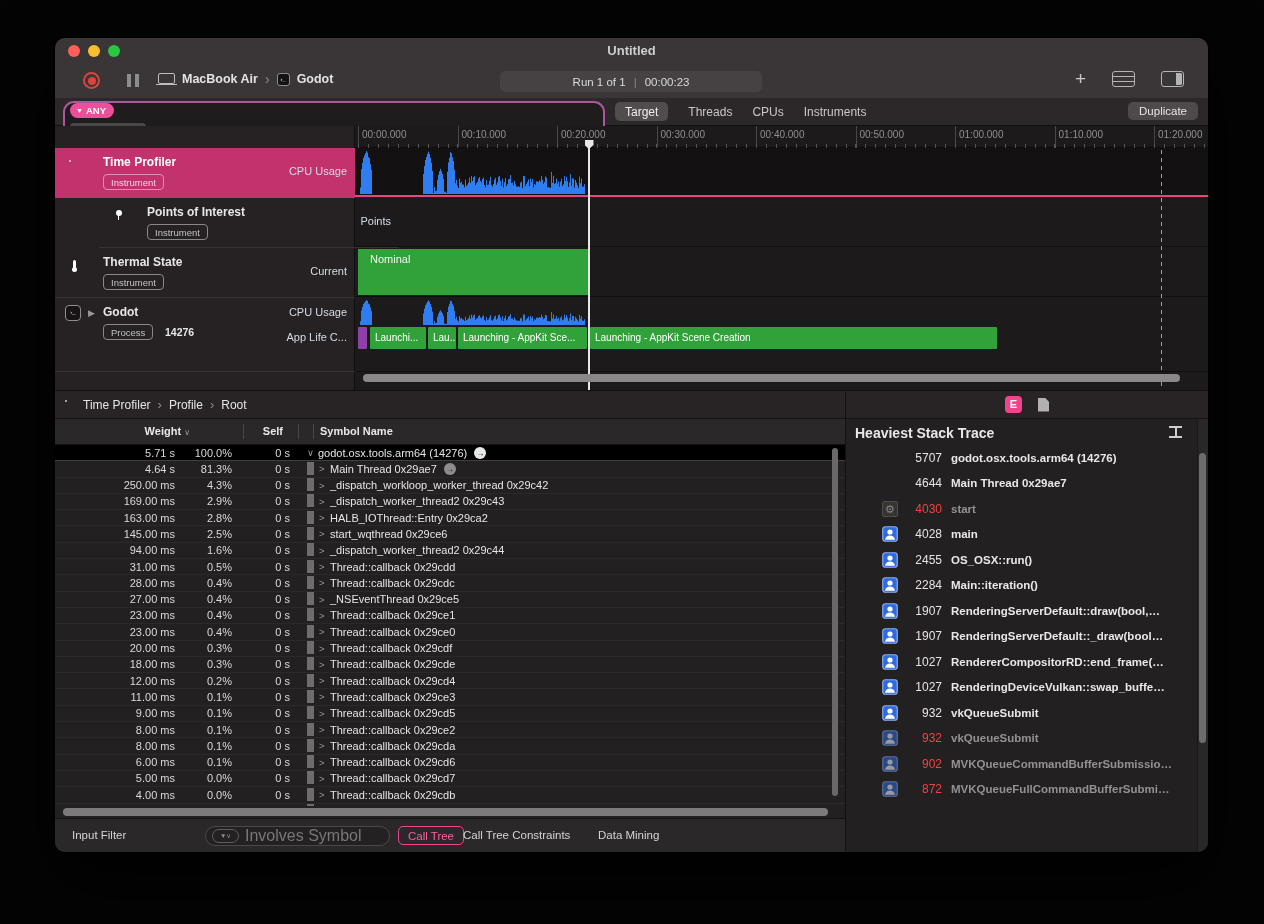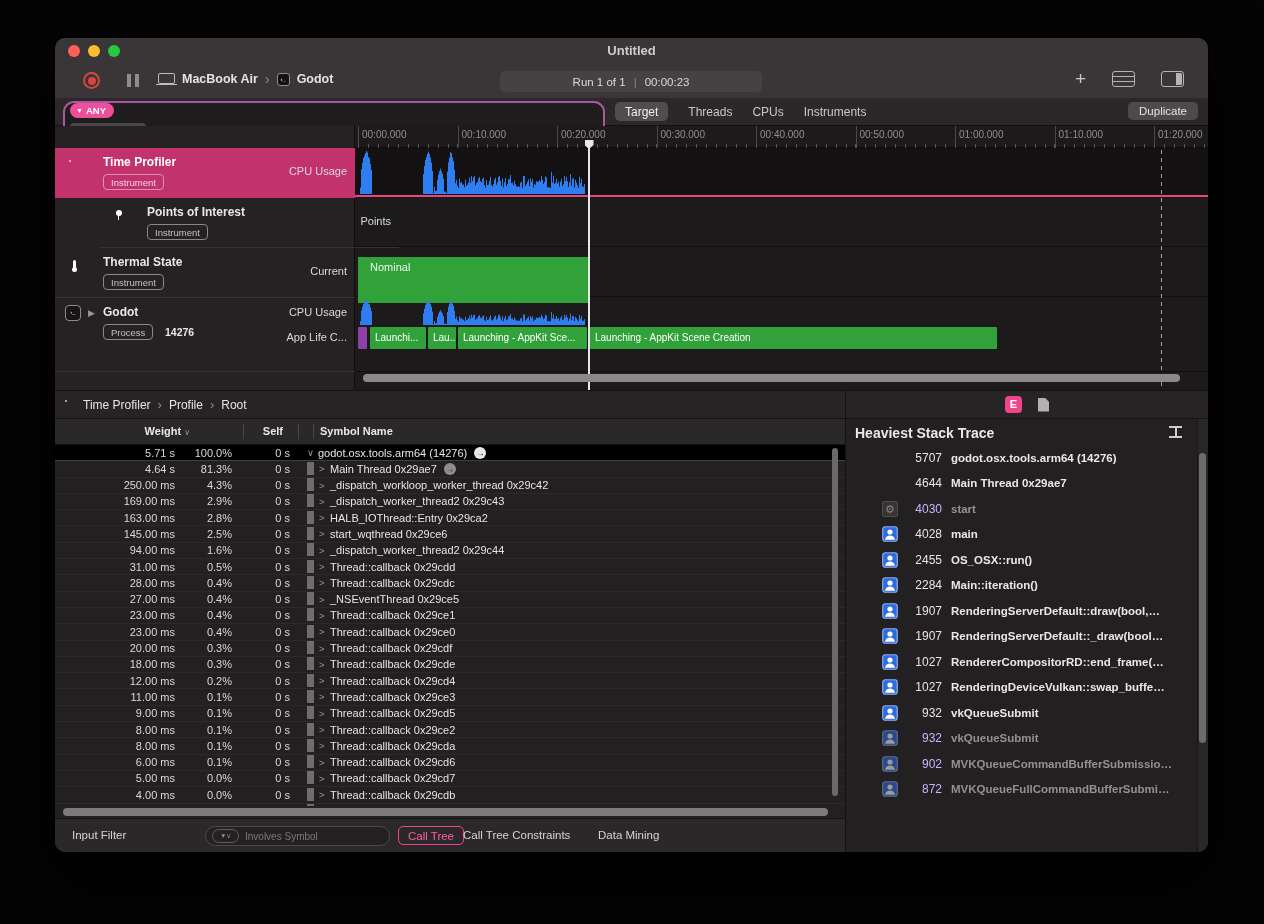--- a/index.html
+++ b/index.html
@@ -121,21 +121,21 @@
   .ct-row.badge-white .arrow-badge { display:inline-block; background:#e9e7e8; }
   .ct-row.badge-gray .arrow-badge { display:inline-block; background:#8f8c8d; }
   .sym-scroll { position:absolute; right:7px; top:3px; width:6px; height:348px; background:#6b6869; border-radius:3px; z-index:3; }
   .ct-hscroll { height:12px; background:#232021; position:relative; }
   .ct-hscroll .thumb { position:absolute; left:8px; top:2px; width:765px; height:8px; background:#7d7a7b; border-radius:4px; }
 
   .bottombar { height:34px; background:#2b2829; border-top:1px solid #151213; position:relative; font-size:11.5px; color:#d5d3d4; }
   .bb-label { position:absolute; left:17px; top:10px; }
   .bb-input { position:absolute; left:150px; top:7px; width:185px; height:20px; border:1px solid #4c4849; border-radius:10px; background:#242122; display:flex; align-items:center; gap:6px; padding:0 6px; }
   .bb-funnel { width:27px; height:14px; border:1px solid #5f5c5d; border-radius:7px; color:#8f8c8d; font-size:6.5px; text-align:center; line-height:12px; }
-  .bb-ph { color:#7a7778; font-size:10px; }
+  .bb-ph { color:#7a7778; font-size:16px; }
   .calltree-btn { position:absolute; left:343px; top:7px; border:1px solid #f0458c; border-radius:5px; color:#ff5f9f; padding:2.5px 9px; font-size:11.5px; }
   .bb-item1 { position:absolute; left:408px; top:10px; } .bb-item2 { position:absolute; left:543px; top:10px; }
 
   
   .right-pane { width:363px; background:#232021; border-left:1px solid #141112; display:flex; flex-direction:column; position:relative; }
   .rp-top { height:28px; background:#282425; border-bottom:1px solid #161314; display:flex; align-items:center; justify-content:center; gap:16px; }
   .e-badge { width:17px; height:17px; background:#f0458c; border-radius:4px; color:#fff; font-size:11px; font-weight:bold; text-align:center; line-height:17px; }
   .doc-icon { width:11px; height:14px; background:#b2b0b1; clip-path:polygon(0 0,62% 0,100% 30%,100% 100%,0 100%); }
   .rp-title { position:relative; height:26px; }
   .rp-title .txt { position:absolute; left:9px; top:6px; font-size:14px; font-weight:bold; color:#e9e7e8; }
@@ -143,21 +143,21 @@
   .stack-icon::before { content:""; position:absolute; left:5.5px; top:0; bottom:0; width:2px; background:#cfcdce; }
   .st-list { flex:1; overflow:hidden; }
   .st-row { height:25.5px; display:flex; align-items:center; }
   .st-icon { width:16px; height:16px; margin-left:36px; flex:none; visibility:hidden; position:relative; }
   .st-row.icon-person .st-icon, .st-row.icon-gear .st-icon { visibility:visible; }
   .st-icon svg { display:none; } .st-icon .gear { display:none; }
   .st-row.icon-person .st-icon svg { display:block; }
   .st-row.icon-gear .st-icon .gear { display:block; width:16px; height:16px; background:#47433f; border:1px solid #767372; border-radius:2px; color:#d5d3d4; font-size:11px; line-height:14px; text-align:center; }
   .st-count { width:42px; margin-left:2px; text-align:right; font-size:12px; color:#e6e4e5; flex:none; }
   .st-sym { margin-left:9px; font-size:11.5px; font-weight:bold; color:#e9e7e8; white-space:nowrap; overflow:hidden; }
-  .st-row.dim .st-count { color:#c4b5fd; }
+  .st-row.dim .st-count { color:#ef4444; }
   .st-row.dim .st-sym { color:#949192; font-weight:bold; }
   .st-row.dim .st-icon { opacity:.55; }
   .rp-scroll-track { position:absolute; right:0; top:28px; bottom:0; width:11px; background:#2a2728; border-left:1px solid #1a1718; }
   .rp-scroll-thumb { position:absolute; right:2px; top:34px; width:7px; height:290px; background:#6e6b6c; border-radius:4px; }
 </style>
 </head>
 <body>
 
 <div class="screen">
   <div class="window">
@@ -235,21 +235,21 @@
         <div class="minor-ticks" style="top:18px;"></div>
 
         <div class="g-row sel" style="top:22px; height:49px;">
           <svg class="cpu" style="left:3px; top:3px;" width="232" height="44">
             <path id="cpu-tp" stroke="#2e7ef2" stroke-width="1" fill="none" d="M2.5 43 V36.5 M3.5 43 V18.2 M4.5 43 V11.9 M5.5 43 V6.9 M6.5 43 V4.5 M7.5 43 V2.1 M8.5 43 V0.0 M9.5 43 V1.5 M10.5 43 V6.0 M11.5 43 V7.2 M12.5 43 V13.0 M13.5 43 V19.0 M65.5 43 V23.0 M66.5 43 V15.0 M67.5 43 V9.0 M68.5 43 V5.9 M69.5 43 V2.7 M70.5 43 V0.6 M71.5 43 V3.0 M72.5 43 V6.8 M73.5 43 V11.7 M74.5 43 V19.9 M75.5 43 V42.0 M76.5 43 V36.0 M77.5 43 V40.1 M78.5 43 V39.6 M79.5 43 V28.8 M80.5 43 V23.7 M81.5 43 V20.2 M82.5 43 V17.8 M83.5 43 V20.1 M84.5 43 V22.9 M85.5 43 V27.8 M86.5 43 V40.6 M87.5 43 V40.6 M88.5 43 V42.0 M89.5 43 V20.7 M90.5 43 V11.4 M91.5 43 V6.8 M92.5 43 V1.2 M93.5 43 V2.2 M94.5 43 V6.3 M95.5 43 V10.1 M96.5 43 V18.8 M97.5 43 V32.2 M98.5 43 V28.8 M99.5 43 V34.7 M100.5 43 V37.0 M101.5 43 V27.6 M102.5 43 V31.8 M103.5 43 V30.8 M104.5 43 V33.5 M105.5 43 V33.6 M106.5 43 V36.3 M107.5 43 V28.7 M108.5 43 V34.9 M109.5 43 V33.5 M110.5 43 V31.5 M111.5 43 V26.6 M112.5 43 V31.9 M113.5 43 V25.1 M114.5 43 V30.0 M115.5 43 V26.2 M116.5 43 V25.2 M117.5 43 V34.2 M118.5 43 V32.2 M119.5 43 V30.9 M120.5 43 V27.6 M121.5 43 V26.0 M122.5 43 V29.9 M123.5 43 V31.4 M124.5 43 V28.0 M125.5 43 V26.5 M126.5 43 V34.0 M127.5 43 V36.4 M128.5 43 V29.0 M129.5 43 V34.1 M130.5 43 V33.5 M131.5 43 V29.7 M132.5 43 V25.9 M133.5 43 V34.0 M134.5 43 V35.5 M135.5 43 V33.0 M136.5 43 V28.6 M137.5 43 V26.8 M138.5 43 V33.7 M139.5 43 V31.3 M140.5 43 V25.8 M141.5 43 V25.1 M142.5 43 V29.9 M143.5 43 V35.0 M144.5 43 V27.7 M145.5 43 V36.4 M146.5 43 V31.3 M147.5 43 V27.0 M148.5 43 V35.1 M149.5 43 V33.1 M150.5 43 V28.3 M151.5 43 V27.8 M152.5 43 V24.0 M153.5 43 V32.1 M154.5 43 V31.6 M155.5 43 V34.3 M156.5 43 V29.8 M157.5 43 V33.2 M158.5 43 V35.5 M159.5 43 V35.7 M160.5 43 V35.3 M161.5 43 V35.9 M162.5 43 V31.7 M163.5 43 V30.6 M164.5 43 V37.0 M165.5 43 V25.0 M166.5 43 V25.1 M167.5 43 V35.1 M168.5 43 V33.1 M169.5 43 V30.8 M170.5 43 V28.4 M171.5 43 V35.1 M172.5 43 V27.4 M173.5 43 V31.0 M174.5 43 V28.2 M175.5 43 V36.3 M176.5 43 V33.1 M177.5 43 V33.8 M178.5 43 V30.3 M179.5 43 V30.5 M180.5 43 V30.9 M181.5 43 V29.2 M182.5 43 V30.6 M183.5 43 V25.1 M184.5 43 V28.7 M185.5 43 V33.0 M186.5 43 V31.0 M187.5 43 V25.4 M188.5 43 V26.6 M189.5 43 V36.5 M190.5 43 V36.0 M191.5 43 V36.6 M192.5 43 V36.8 M193.5 43 V20.8 M194.5 43 V31.7 M195.5 43 V24.7 M196.5 43 V32.9 M197.5 43 V31.9 M198.5 43 V27.6 M199.5 43 V32.6 M200.5 43 V30.5 M201.5 43 V35.4 M202.5 43 V30.6 M203.5 43 V27.7 M204.5 43 V34.9 M205.5 43 V33.3 M206.5 43 V25.1 M207.5 43 V30.0 M208.5 43 V25.8 M209.5 43 V30.2 M210.5 43 V35.9 M211.5 43 V31.3 M212.5 43 V23.1 M213.5 43 V34.7 M214.5 43 V27.5 M215.5 43 V27.5 M216.5 43 V36.5 M217.5 43 V28.9 M218.5 43 V31.6 M219.5 43 V34.2 M220.5 43 V36.8 M221.5 43 V25.7 M222.5 43 V32.2 M223.5 43 V27.7 M224.5 43 V35.6 M225.5 43 V35.6 M226.5 43 V33.2 "></path>
           </svg>
         </div>
         <div class="pink-line"></div>
         <div class="g-row" style="top:72px; height:49px;"></div>
         <div class="g-row" style="top:122px; height:49px;">
-          <div class="nominal-bar" style="top:9px;padding-left:12px;">Nominal</div>
+          <div class="nominal-bar" style="top:1px;padding-left:12px;">Nominal</div>
         </div>
         <div class="g-row" style="top:172px; height:74px;">
           <svg class="cpu" style="left:3px; top:2px;" width="232" height="26">
             <path id="cpu-godot" stroke="#2e7ef2" stroke-width="1" fill="none" d="M2.5 25 V21.2 M3.5 25 V10.6 M4.5 25 V6.9 M5.5 25 V4.0 M6.5 25 V2.6 M7.5 25 V1.2 M8.5 25 V0.0 M9.5 25 V0.9 M10.5 25 V3.5 M11.5 25 V4.2 M12.5 25 V7.5 M13.5 25 V11.1 M65.5 25 V13.4 M66.5 25 V8.7 M67.5 25 V5.2 M68.5 25 V3.4 M69.5 25 V1.6 M70.5 25 V0.3 M71.5 25 V1.7 M72.5 25 V4.0 M73.5 25 V6.8 M74.5 25 V11.6 M75.5 25 V24.0 M76.5 25 V21.0 M77.5 25 V23.3 M78.5 25 V23.0 M79.5 25 V16.8 M80.5 25 V13.8 M81.5 25 V11.7 M82.5 25 V10.3 M83.5 25 V11.7 M84.5 25 V13.3 M85.5 25 V16.2 M86.5 25 V23.6 M87.5 25 V23.6 M88.5 25 V24.0 M89.5 25 V12.0 M90.5 25 V6.6 M91.5 25 V3.9 M92.5 25 V0.7 M93.5 25 V1.3 M94.5 25 V3.7 M95.5 25 V5.9 M96.5 25 V10.9 M97.5 25 V18.7 M98.5 25 V16.7 M99.5 25 V20.2 M100.5 25 V21.5 M101.5 25 V16.1 M102.5 25 V18.5 M103.5 25 V17.9 M104.5 25 V19.5 M105.5 25 V19.5 M106.5 25 V21.1 M107.5 25 V16.7 M108.5 25 V20.3 M109.5 25 V19.5 M110.5 25 V18.3 M111.5 25 V15.5 M112.5 25 V18.6 M113.5 25 V14.6 M114.5 25 V17.5 M115.5 25 V15.2 M116.5 25 V14.7 M117.5 25 V19.9 M118.5 25 V18.7 M119.5 25 V18.0 M120.5 25 V16.0 M121.5 25 V15.1 M122.5 25 V17.4 M123.5 25 V18.3 M124.5 25 V16.3 M125.5 25 V15.4 M126.5 25 V19.8 M127.5 25 V21.2 M128.5 25 V16.9 M129.5 25 V19.9 M130.5 25 V19.5 M131.5 25 V17.3 M132.5 25 V15.1 M133.5 25 V19.8 M134.5 25 V20.7 M135.5 25 V19.2 M136.5 25 V16.6 M137.5 25 V15.6 M138.5 25 V19.6 M139.5 25 V18.2 M140.5 25 V15.0 M141.5 25 V14.6 M142.5 25 V17.4 M143.5 25 V20.4 M144.5 25 V16.1 M145.5 25 V21.1 M146.5 25 V18.2 M147.5 25 V15.7 M148.5 25 V20.4 M149.5 25 V19.2 M150.5 25 V16.5 M151.5 25 V16.2 M152.5 25 V14.0 M153.5 25 V18.7 M154.5 25 V18.4 M155.5 25 V20.0 M156.5 25 V17.3 M157.5 25 V19.3 M158.5 25 V20.6 M159.5 25 V20.7 M160.5 25 V20.5 M161.5 25 V20.9 M162.5 25 V18.4 M163.5 25 V17.8 M164.5 25 V21.5 M165.5 25 V14.5 M166.5 25 V14.6 M167.5 25 V20.4 M168.5 25 V19.2 M169.5 25 V17.9 M170.5 25 V16.5 M171.5 25 V20.4 M172.5 25 V15.9 M173.5 25 V18.0 M174.5 25 V16.4 M175.5 25 V21.1 M176.5 25 V19.3 M177.5 25 V19.7 M178.5 25 V17.6 M179.5 25 V17.7 M180.5 25 V17.9 M181.5 25 V17.0 M182.5 25 V17.8 M183.5 25 V14.6 M184.5 25 V16.7 M185.5 25 V19.2 M186.5 25 V18.0 M187.5 25 V14.8 M188.5 25 V15.4 M189.5 25 V21.2 M190.5 25 V20.9 M191.5 25 V21.3 M192.5 25 V21.4 M193.5 25 V12.1 M194.5 25 V18.4 M195.5 25 V14.4 M196.5 25 V19.1 M197.5 25 V18.5 M198.5 25 V16.0 M199.5 25 V19.0 M200.5 25 V17.7 M201.5 25 V20.6 M202.5 25 V17.8 M203.5 25 V16.1 M204.5 25 V20.3 M205.5 25 V19.4 M206.5 25 V14.6 M207.5 25 V17.4 M208.5 25 V15.0 M209.5 25 V17.6 M210.5 25 V20.9 M211.5 25 V18.2 M212.5 25 V13.4 M213.5 25 V20.2 M214.5 25 V16.0 M215.5 25 V16.0 M216.5 25 V21.2 M217.5 25 V16.8 M218.5 25 V18.4 M219.5 25 V19.9 M220.5 25 V21.4 M221.5 25 V14.9 M222.5 25 V18.7 M223.5 25 V16.1 M224.5 25 V20.7 M225.5 25 V20.7 M226.5 25 V19.3 "></path>
           </svg>
           <div class="lane-segs" style="top:29px;">
             <div class="seg kind-purple" style="left: 3px; width: 9px;"><span></span></div>
               <div class="seg kind-green" style="left: 15px; width: 56px;"><span>Launchi...</span></div>
               <div class="seg kind-green" style="left: 73px; width: 28px;"><span>Lau...</span></div>
               <div class="seg kind-green" style="left: 103px; width: 129px;"><span>Launching - AppKit Sce...</span></div>

